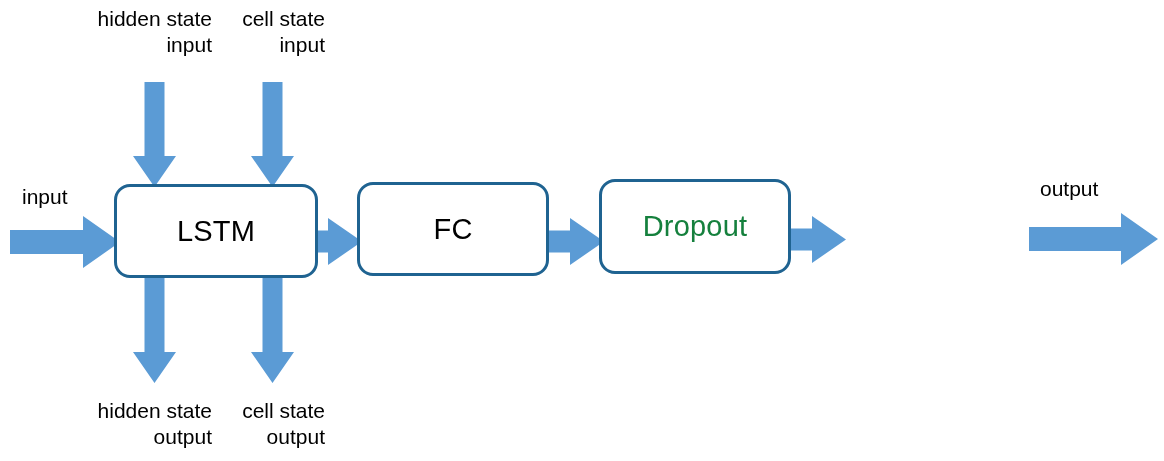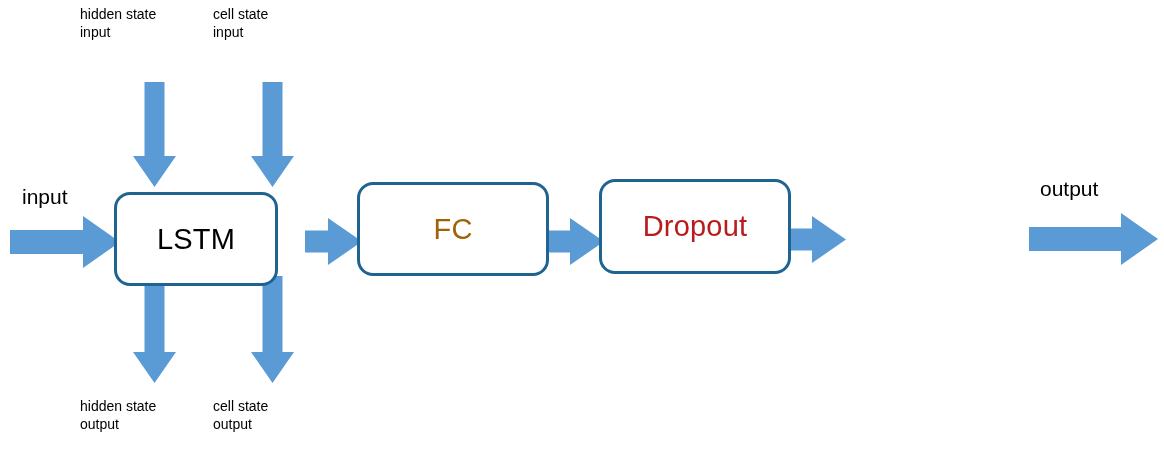--- a/index.html
+++ b/index.html
@@ -30,24 +30,24 @@
   }
   .node-label {
     font-size: 29px;
     color: #000000;
     line-height: 1;
     letter-spacing: 0.2px;
     white-space: nowrap;
   }
   .port-label {
     position: absolute;
-    font-size: 14px;
+    font-size: 21px;
     color: #000000;
     line-height: 1.25;
-    text-align: left;
+    text-align: right;
     white-space: pre-line;
   }
   .edge-label {
     position: absolute;
     font-size: 21px;
     color: #000000;
     line-height: 1;
     white-space: nowrap;
   }
   .arrow {
@@ -100,28 +100,28 @@
     <div class="arrow" style="left: 133px; top: 276px; width: 43px; height: 107px;">
       <svg width="43" height="107" viewBox="0 0 43 107">
         <polygon points="11.5,0 31.5,0 31.5,76 43,76 21.5,107 0,76 11.5,76" fill="#5B9BD5"></polygon>
       </svg>
     </div>
     <div class="arrow" style="left: 251px; top: 276px; width: 43px; height: 107px;">
       <svg width="43" height="107" viewBox="0 0 43 107">
         <polygon points="11.5,0 31.5,0 31.5,76 43,76 21.5,107 0,76 11.5,76" fill="#5B9BD5"></polygon>
       </svg>
     </div>
-    <div class="node" style="left: 114px; top: 192px; width: 164px; height: 94px; border-color: rgb(31, 99, 145); background: rgb(255, 255, 255);">
+    <div class="node" style="left: 114px; top: 184px; width: 204px; height: 94px; border-color: rgb(31, 99, 145); background: rgb(255, 255, 255);">
       <span class="node-label" style="color: rgb(0, 0, 0);">LSTM</span>
     </div>
     <div class="node" style="left: 357px; top: 182px; width: 192px; height: 94px; border-color: rgb(31, 99, 145); background: rgb(255, 255, 255);">
-      <span class="node-label" style="color: #a16207;">FC</span>
+      <span class="node-label" style="color: #000000;">FC</span>
     </div>
     <div class="node" style="left: 599px; top: 179px; width: 192px; height: 95px; border-color: rgb(31, 99, 145); background: rgb(255, 255, 255);">
-      <span class="node-label" style="color: #b91c1c;">Dropout</span>
+      <span class="node-label" style="color: #15803d;">Dropout</span>
     </div>
     <div class="port-label" style="left: 80px; top: 6px; width: 132px; color: rgb(0, 0, 0);">hidden state
 input</div>
     <div class="port-label" style="left: 213px; top: 6px; width: 112px; color: rgb(0, 0, 0);">cell state
 input</div>
     <div class="port-label" style="left: 80px; top: 398px; width: 132px; color: rgb(0, 0, 0);">hidden state
 output</div>
     <div class="port-label" style="left: 213px; top: 398px; width: 112px; color: rgb(0, 0, 0);">cell state
 output</div>
     <div class="edge-label" style="left: 22px; top: 186px; color: rgb(0, 0, 0);">input</div>

